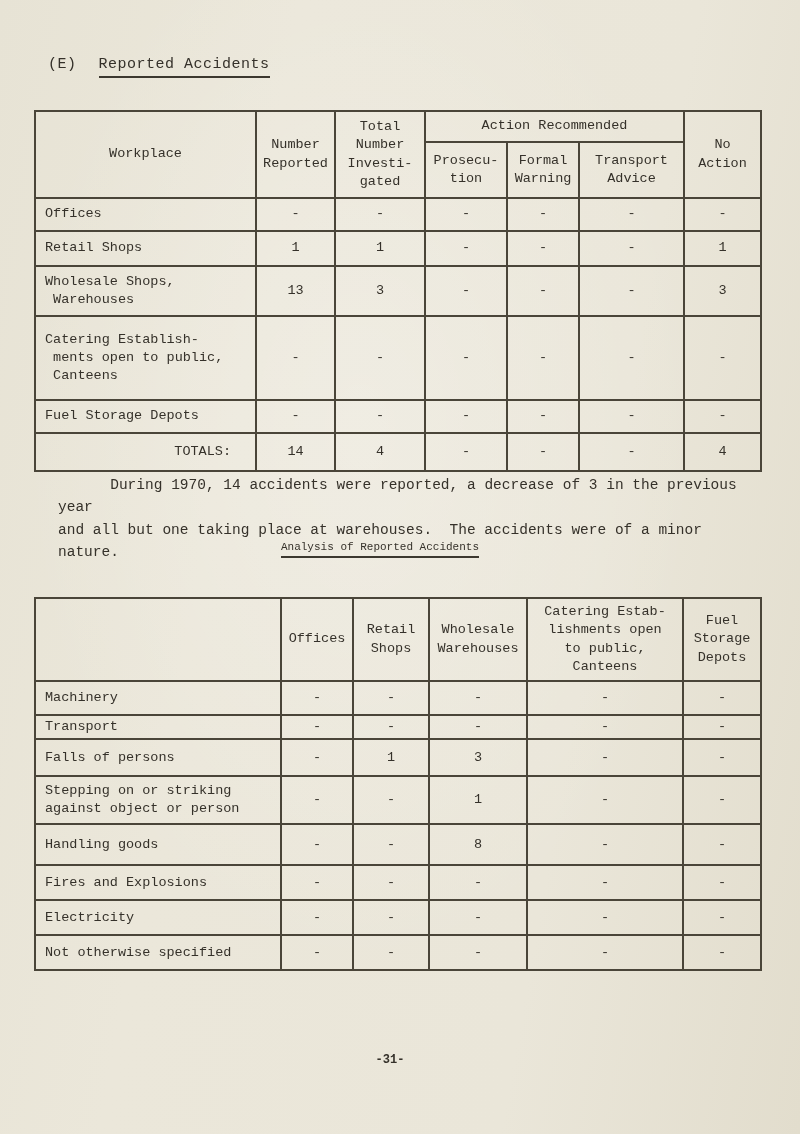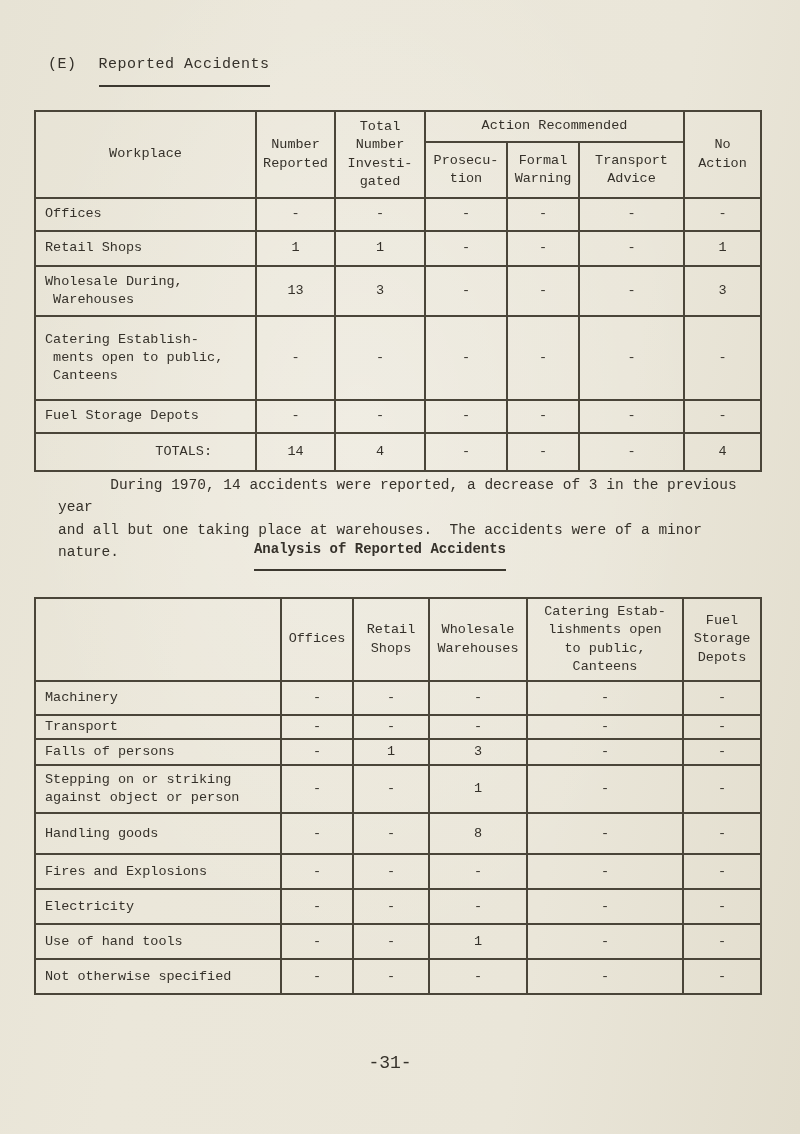--- a/index.html
+++ b/index.html
@@ -25,21 +25,21 @@
     position: absolute;
     left: 48px;
     top: 56px;
     font-size: 15px;
     letter-spacing: 0.5px;
     white-space: pre;
   }
   .doc-title .label { margin-right: 22px; }
   .underlined {
     border-bottom: 2px solid #3c382f;
-    padding-bottom: 12px;
+    padding-bottom: 3px;
   }
   table {
     position: absolute;
     border-collapse: collapse;
     table-layout: fixed;
     font-size: 13.5px;
     color: #35312a;
   }
   th, td {
     border: 2px solid #4a4539;
@@ -49,50 +49,50 @@
     padding: 2px 3px;
     font-weight: normal;
     line-height: 1.35;
   }
   td.lbl {
     text-align: left;
     padding-left: 9px;
   }
   td.lbl-right {
     text-align: right;
-    padding-right: 43px;
+    padding-right: 24px;
   }
   .t1 { left: 34px; top: 110px; width: 726px; }
   .t2 { left: 34px; top: 597px; width: 726px; }
   .para {
     position: absolute;
     left: 58px;
     top: 474px;
     width: 712px;
     margin: 0;
     font-size: 14.5px;
     line-height: 1.55;
     white-space: pre-wrap;
   }
   .analysis-title {
     position: absolute;
     left: 0;
     top: 541px;
     width: 760px;
     text-align: center;
-    font-size: 14px;
-    font-weight: bold;
+    font-size: 11px;
   }
   .page-number {
     position: absolute;
     left: 0;
     top: 1053px;
     width: 780px;
     text-align: center;
-    font-size: 18px;
+    font-size: 12px;
+    font-weight: bold;
   }
 </style>
 </head>
 <body>
 
 <div class="page">
 
   <div class="doc-title"><span class="label">(E)</span><span class="underlined">Reported Accidents</span></div>
 
   <table class="t1">
@@ -138,21 +138,21 @@
       <tr style="height:35px">
         <td class="lbl">Retail Shops</td>
         <td>1</td>
         <td>1</td>
         <td>-</td>
         <td>-</td>
         <td>-</td>
         <td>1</td>
       </tr>
       <tr style="height:50px">
-        <td class="lbl">Wholesale During,
+        <td class="lbl">Wholesale Shops,
  Warehouses</td>
         <td>13</td>
         <td>3</td>
         <td>-</td>
         <td>-</td>
         <td>-</td>
         <td>3</td>
       </tr>
       <tr style="height:84px">
         <td class="lbl">Catering Establish-
@@ -225,21 +225,21 @@
         <td>-</td>
       </tr>
       <tr style="height:19px">
         <td class="lbl">Transport</td>
         <td>-</td>
         <td>-</td>
         <td>-</td>
         <td>-</td>
         <td>-</td>
       </tr>
-      <tr style="height:26px">
+      <tr style="height:37px">
         <td class="lbl">Falls of persons</td>
         <td>-</td>
         <td>1</td>
         <td>3</td>
         <td>-</td>
         <td>-</td>
       </tr>
       <tr style="height:48px">
         <td class="lbl">Stepping on or striking
 against object or person</td>
@@ -267,28 +267,20 @@
       </tr>
       <tr style="height:35px">
         <td class="lbl">Electricity</td>
         <td>-</td>
         <td>-</td>
         <td>-</td>
         <td>-</td>
         <td>-</td>
       </tr>
       <tr style="height:35px">
-        <td class="lbl">Use of hand tools</td>
-        <td>-</td>
-        <td>-</td>
-        <td>1</td>
-        <td>-</td>
-        <td>-</td>
-      </tr>
-      <tr style="height:35px">
         <td class="lbl">Not otherwise specified</td>
         <td>-</td>
         <td>-</td>
         <td>-</td>
         <td>-</td>
         <td>-</td>
       </tr>
     </tbody>
   </table>
 

